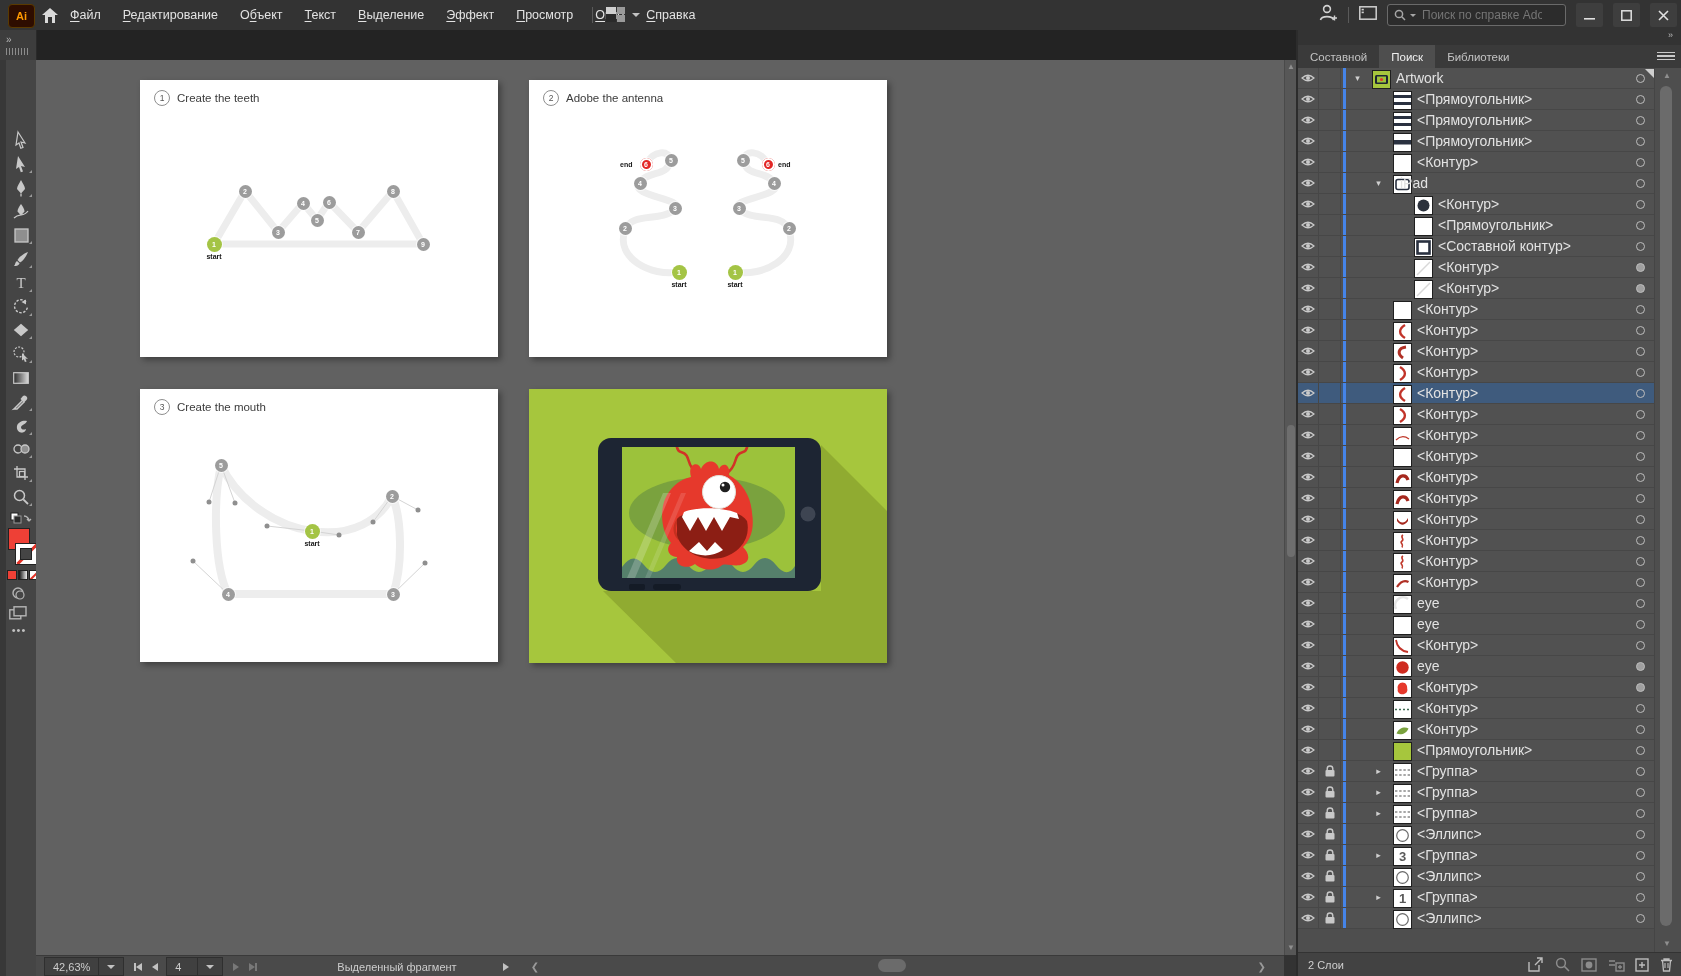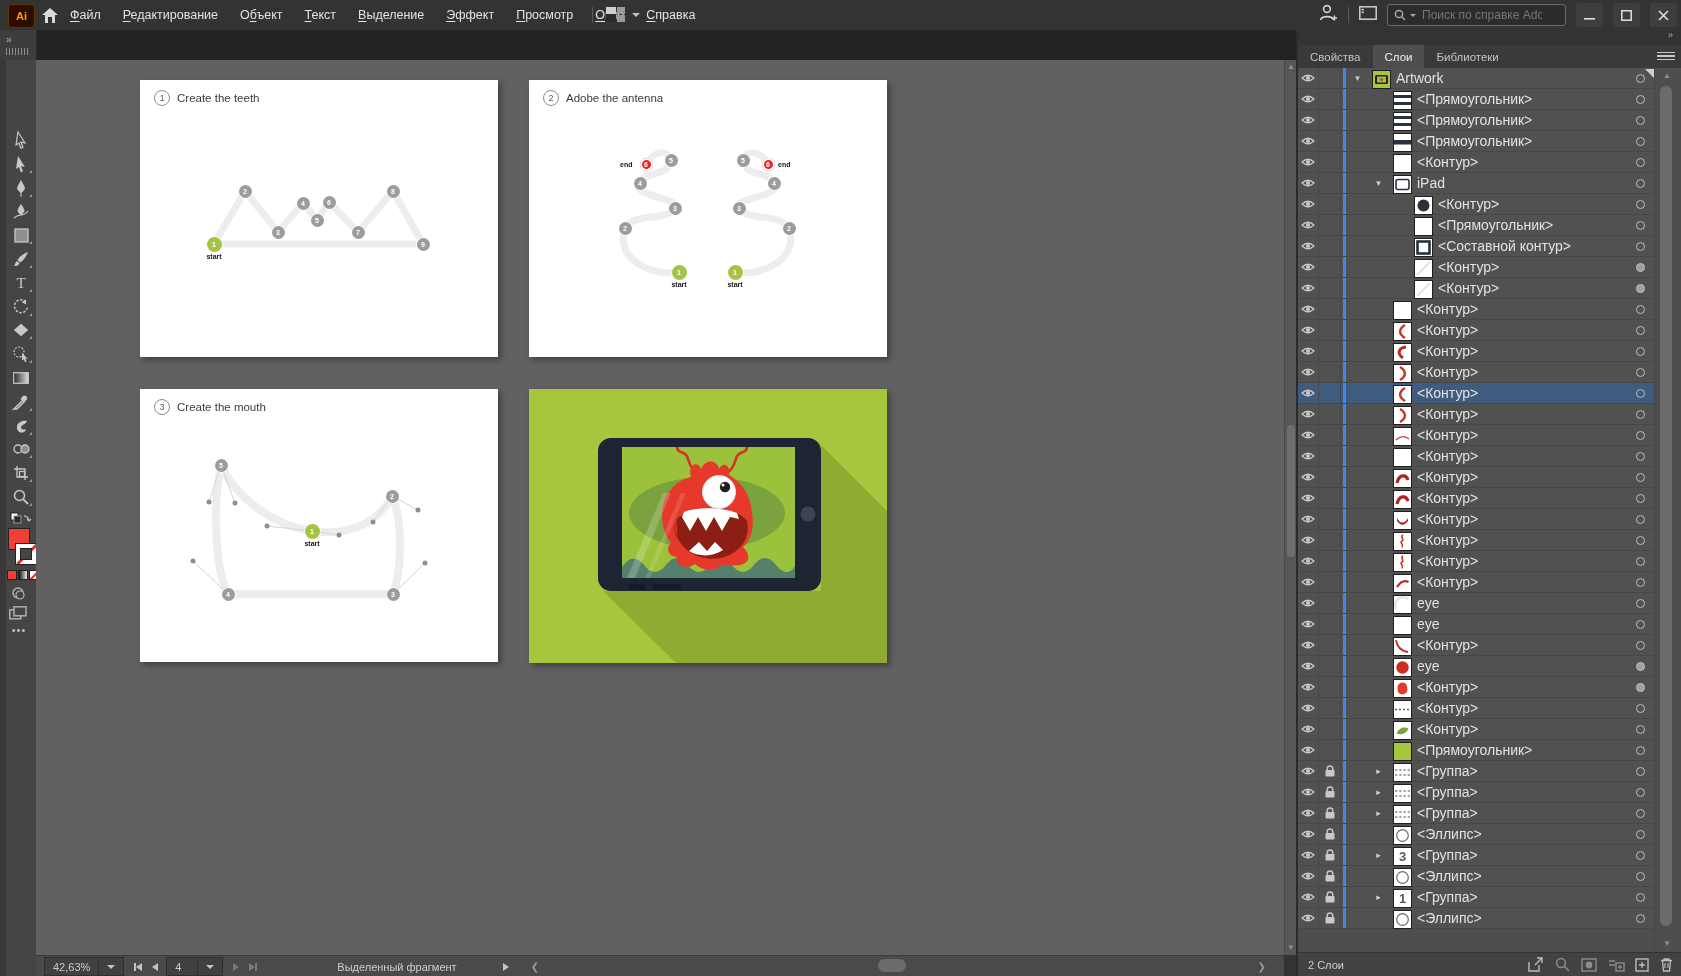--- a/index.html
+++ b/index.html
@@ -466,22 +466,22 @@
     <span id="status-msg">Выделенный фрагмент</span>
     <span style="margin-left:46px;" class="tri rt"></span>
     <span style="margin-left:22px;color:#9a9a9a;font-size:10px;">❮</span>
     <span id="hthumb"></span>
     <span style="position:absolute;right:18px;color:#9a9a9a;font-size:10px;">❯</span>
   </div>
 
   <div class="abs" id="panel">
     <div id="panel-top"><span>»</span></div>
     <div id="panel-tabs">
-        <span class="ptab">Свойства</span>
-        <span class="ptab active">Слои</span>
+        <span class="ptab">Составной</span>
+        <span class="ptab active">Поиск</span>
         <span class="ptab">Библиотеки</span>
       </div>
     <div id="panel-menu">
         <i></i>
         <i></i>
         <i></i>
       </div>
     <div id="layer-list">
         <div class="lrow">
           <span class="lr-eye">
@@ -586,21 +586,21 @@
           </span>
           <span class="lr-lock"></span>
           <span class="lr-bar" style="background:#4584e8"></span>
           <span class="lr-chev" style="left:73px">▾</span>
           <span class="lr-thumb" style="left:95px">
             <svg width="17" height="17" viewBox="0 0 17 17">
               <rect width="17" height="17" fill="#fff"></rect>
               <rect x="2" y="3.5" width="13" height="10" rx="2" fill="none" stroke="#2a3140" stroke-width="1.6"></rect>
             </svg>
           </span>
-          <span class="lr-name" style="left:119px">iPad</span>
+          <span class="lr-name" style="left:102px">iPad</span>
           <span class="lr-target"></span>
         </div>
         <div class="lrow">
           <span class="lr-eye">
             <svg width="14" height="10" viewBox="0 0 14 10">
               <path d="M1,5 Q7,-0.5 13,5 Q7,10.5 1,5 Z" fill="none" stroke="#c9c9c9" stroke-width="1.2"></path>
               <circle cx="7" cy="5" r="2" fill="#c9c9c9"></circle>
             </svg>
           </span>
           <span class="lr-lock"></span>

